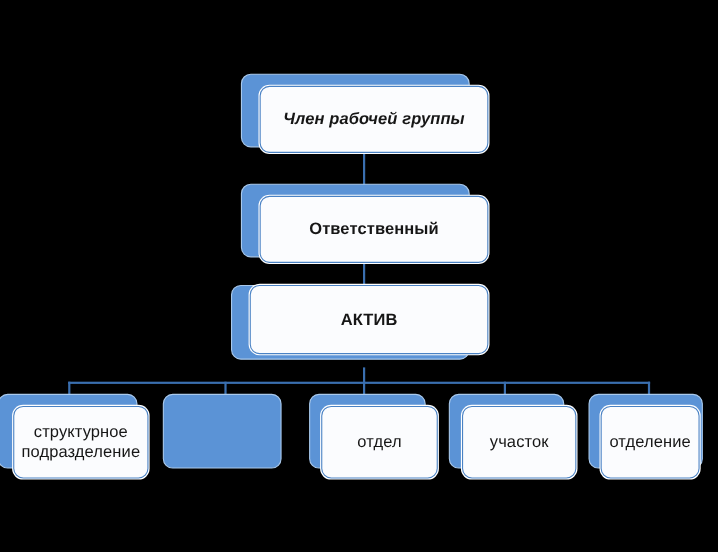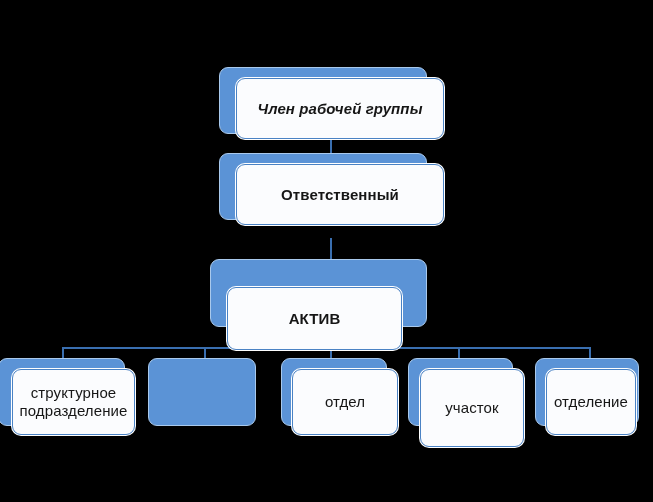--- a/index.html
+++ b/index.html
@@ -83,30 +83,30 @@
   <div class="conn conn-v" style="left:458px; top:347px; height:12px;"></div>
   <div class="conn conn-v" style="left:589px; top:347px; height:12px;"></div>
 
   <div class="node" style="left:219px; top:67px; width:225px; height:79px;font-style:italic;">
     <div class="shadow-box" style="width:208px; height:67px;"></div>
     <div class="front-box" style="left:17px; top:11px; width:208px; height:61px;">
       <span class="label t-bold">Член рабочей группы</span>
     </div>
   </div>
 
-  <div class="node" style="left:219px; top:153px; width:225px; height:79px;">
+  <div class="node" style="left:219px; top:167px; width:225px; height:79px;">
     <div class="shadow-box" style="width:208px; height:67px;"></div>
     <div class="front-box" style="left:17px; top:11px; width:208px; height:61px;">
       <span class="label t-bold">Ответственный</span>
     </div>
   </div>
 
   <div class="node" style="left:210px; top:259px; width:234px; height:80px;">
     <div class="shadow-box" style="width:217px; height:68px;"></div>
-    <div class="front-box" style="left:17px; top:28px; width:175px; height:63px;">
+    <div class="front-box" style="left:17px; top:0; width:217px; height:63px;">
       <span class="label t-bold">АКТИВ</span>
     </div>
   </div>
 
   <div class="node" style="left:-2px; top:358px; width:140px; height:80px;">
     <div class="shadow-box" style="width:127px; height:68px;"></div>
     <div class="front-box" style="left:14px; top:11px; width:123px; height:66px;">
       <span class="label t-small">структурное подразделение</span>
     </div>
   </div>
@@ -117,21 +117,21 @@
 
   <div class="node" style="left:281px; top:358px; width:118px; height:80px;">
     <div class="shadow-box" style="width:106px; height:68px;"></div>
     <div class="front-box" style="left:11px; top:11px; width:106px; height:66px;">
       <span class="label t-norm">отдел</span>
     </div>
   </div>
 
   <div class="node" style="left:408px; top:358px; width:117px; height:80px;">
     <div class="shadow-box" style="width:105px; height:68px;"></div>
-    <div class="front-box" style="left:12px; top:11px; width:104px; height:78px;">
+    <div class="front-box" style="left:12px; top:11px; width:104px; height:66px;">
       <span class="label t-norm">участок</span>
     </div>
   </div>
 
   <div class="node" style="left:535px; top:358px; width:116px; height:80px;">
     <div class="shadow-box" style="width:104px; height:68px;"></div>
     <div class="front-box" style="left:11px; top:11px; width:90px; height:66px;">
       <span class="label t-norm">отделение</span>
     </div>
   </div>

